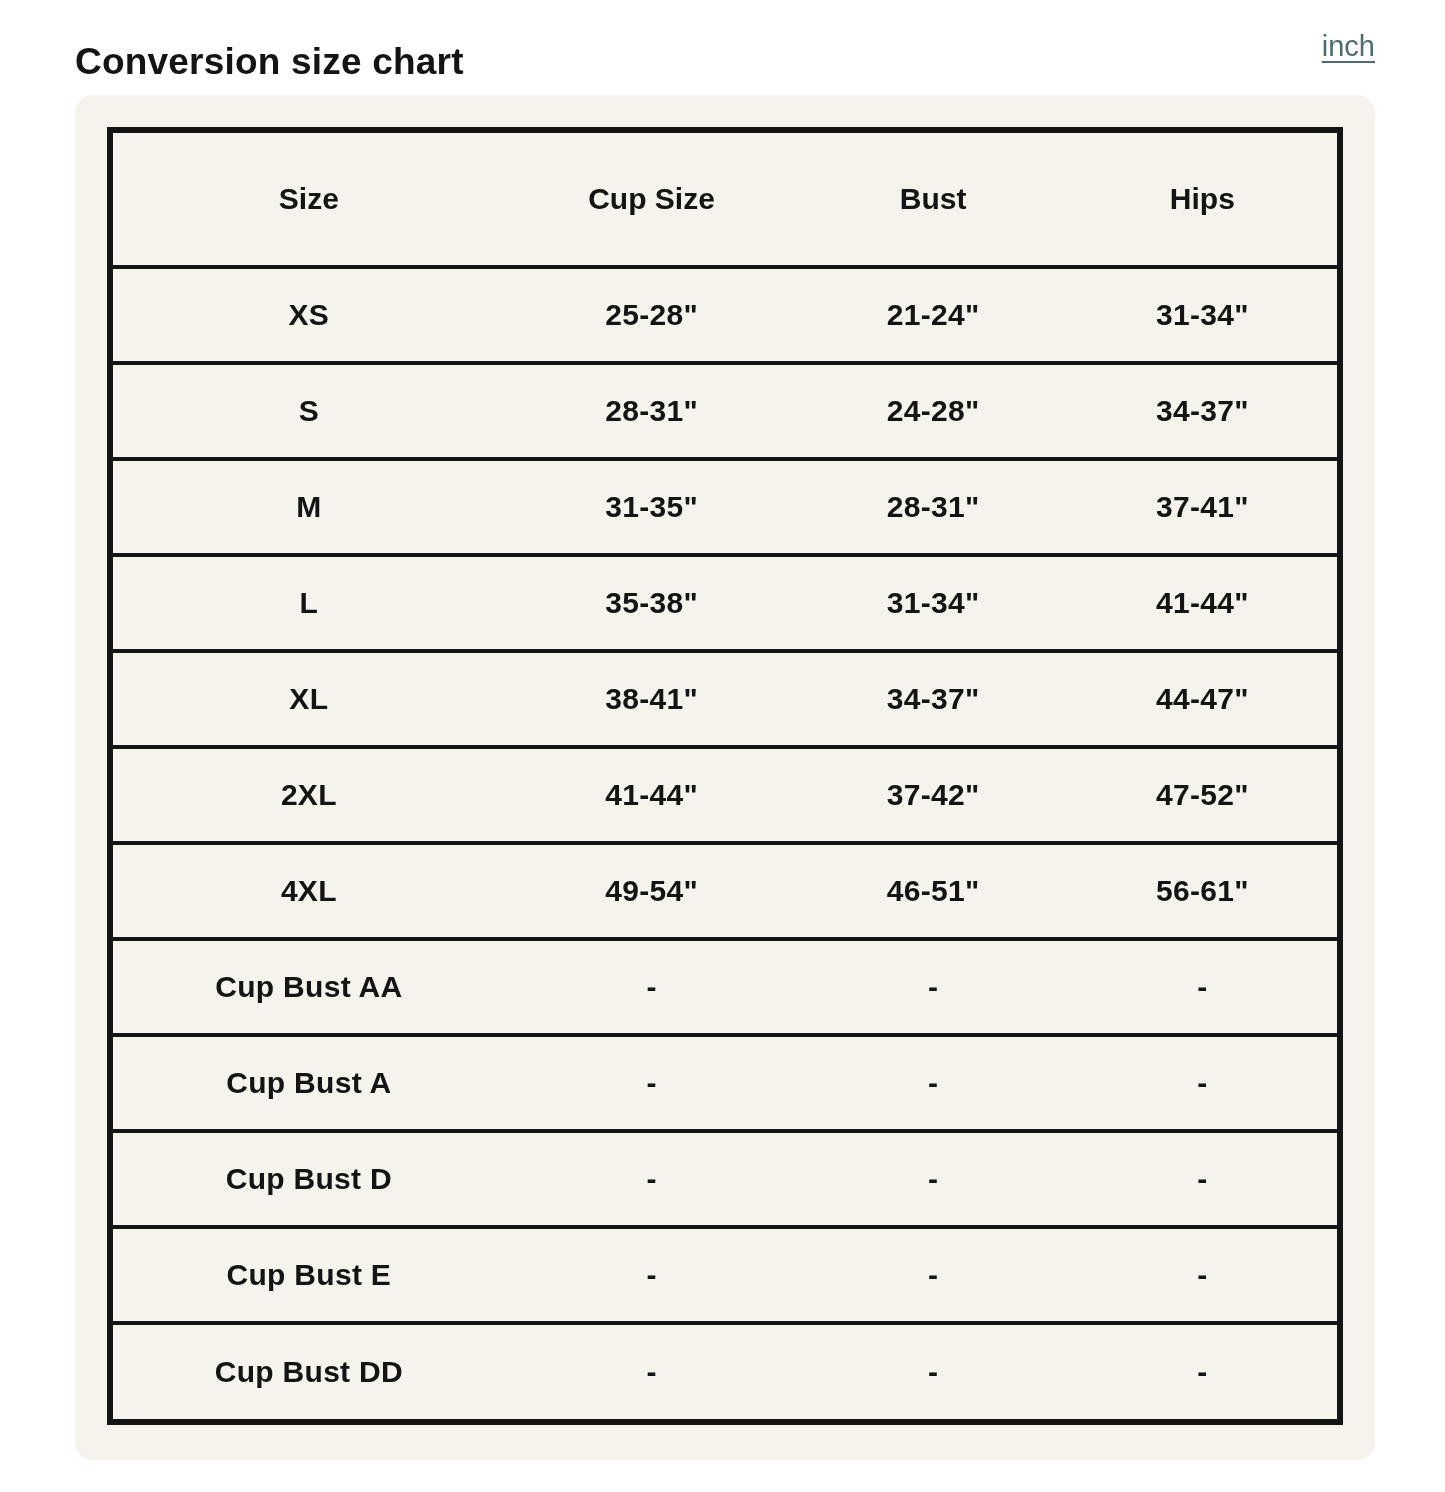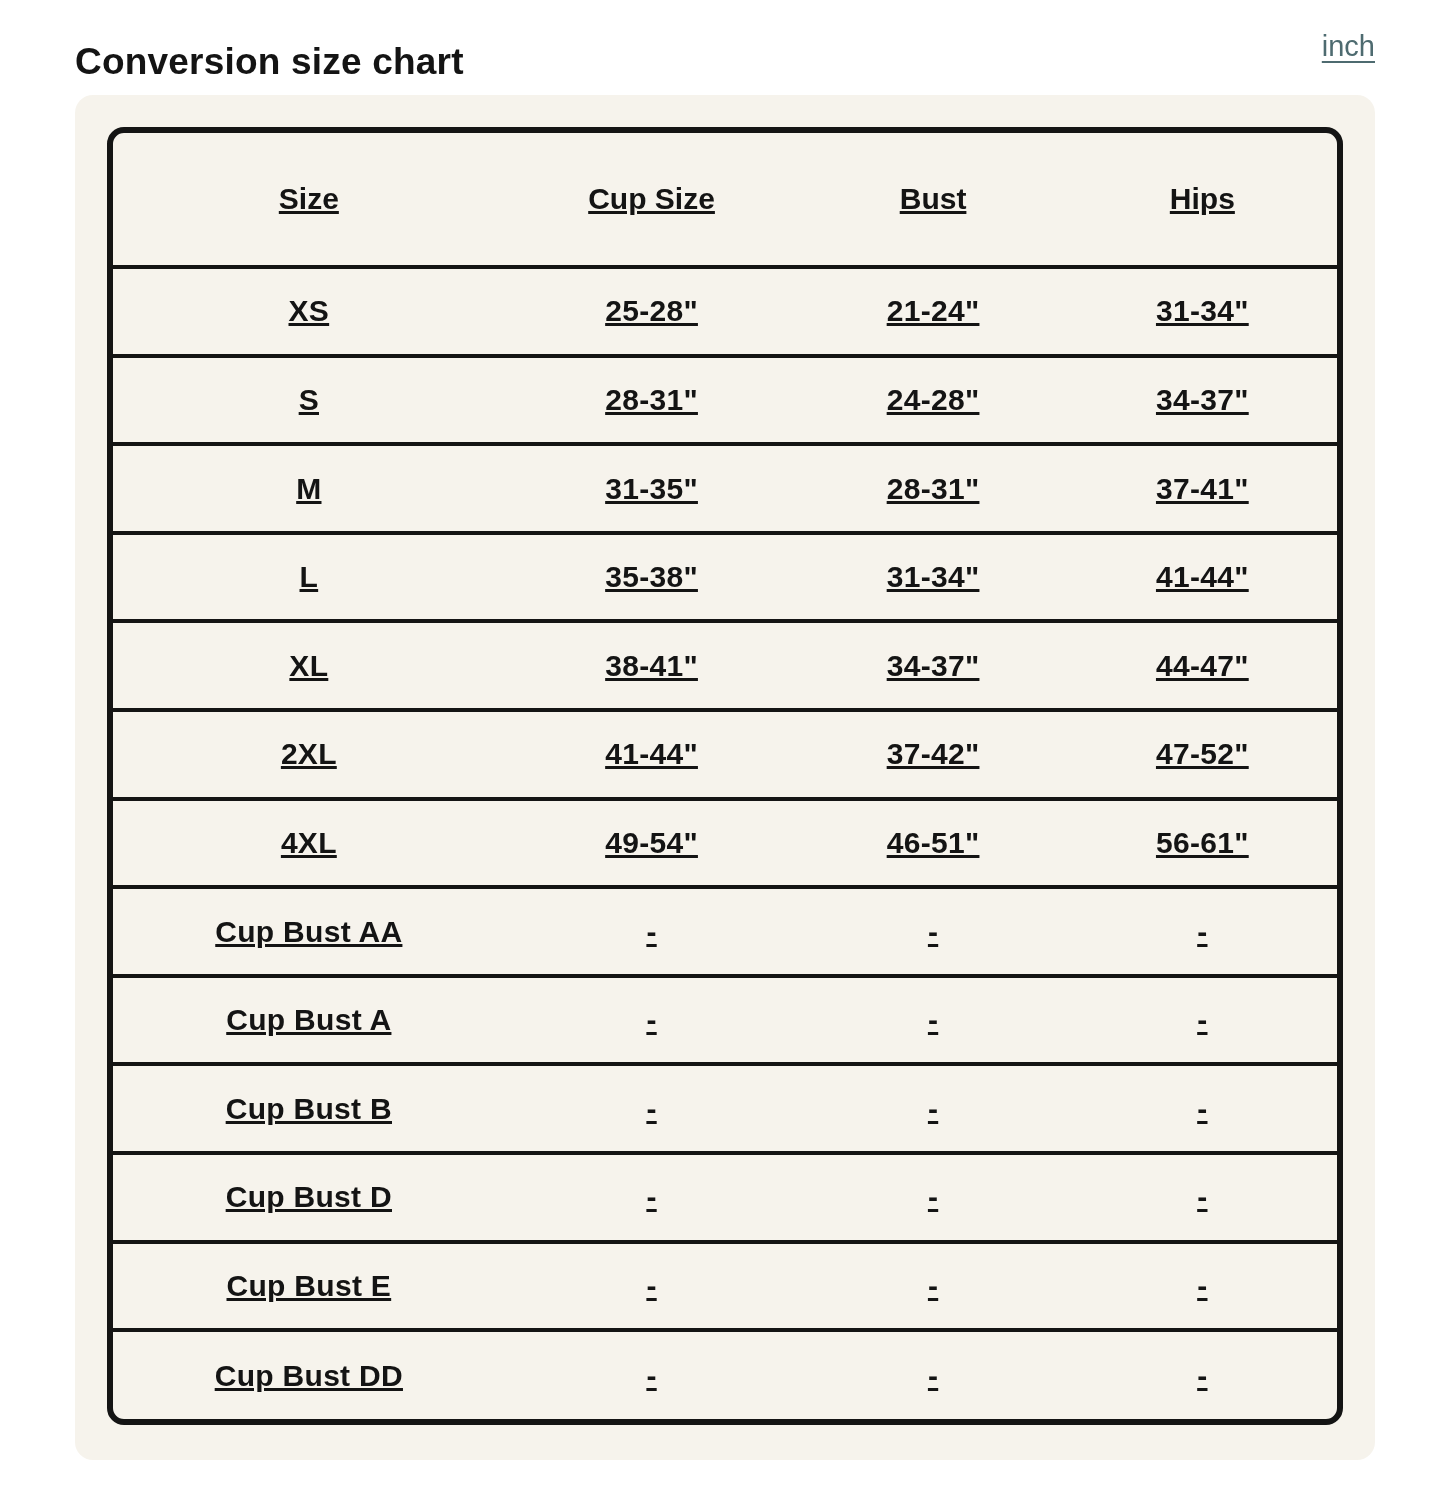--- a/index.html
+++ b/index.html
@@ -33,24 +33,23 @@
   .panel{
     position:absolute;left:75px;top:95px;
     width:1300px;height:1365px;
     background:var(--panel-bg);
     border-radius:18px;
   }
   .table-wrap{
     position:absolute;left:32px;top:32px;
     width:1236px;height:1298px;
     border:6px solid var(--border-color);
-    border-radius:17px;
+    border-radius:0;
     overflow:hidden;
     background:var(--panel-bg);
-    text-decoration:underline;
   }
   table{
     width:100%;height:100%;
     border-collapse:collapse;
     table-layout:fixed;
   }
   col.c1{width:32%;} col.c2{width:24%;} col.c3{width:22%;} col.c4{width:22%;}
   th{
     height:134px;
     font-size:30px;font-weight:700;
@@ -139,26 +138,20 @@
             <td>-</td>
             <td>-</td>
           </tr>
           <tr>
             <td>Cup Bust A</td>
             <td>-</td>
             <td>-</td>
             <td>-</td>
           </tr>
           <tr>
-            <td>Cup Bust B</td>
-            <td>-</td>
-            <td>-</td>
-            <td>-</td>
-          </tr>
-          <tr>
             <td>Cup Bust D</td>
             <td>-</td>
             <td>-</td>
             <td>-</td>
           </tr>
           <tr>
             <td>Cup Bust E</td>
             <td>-</td>
             <td>-</td>
             <td>-</td>

